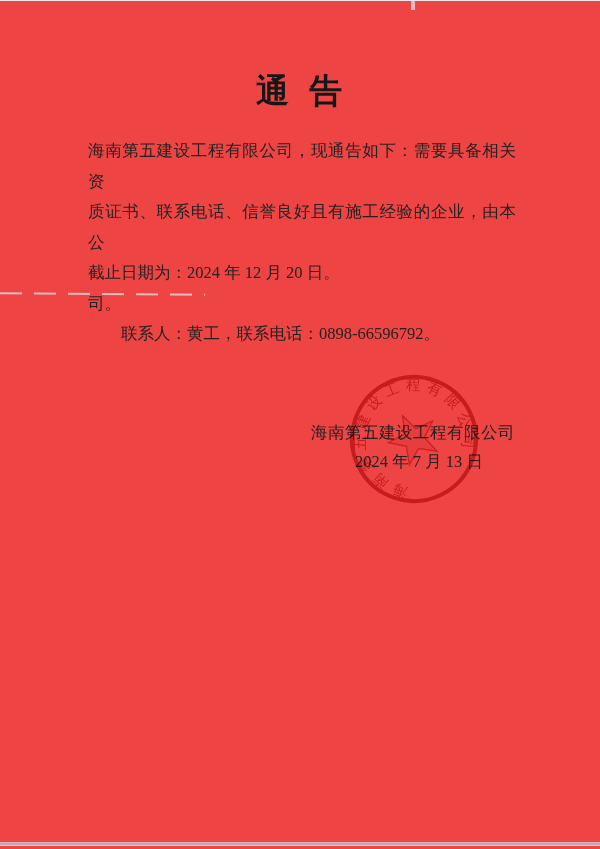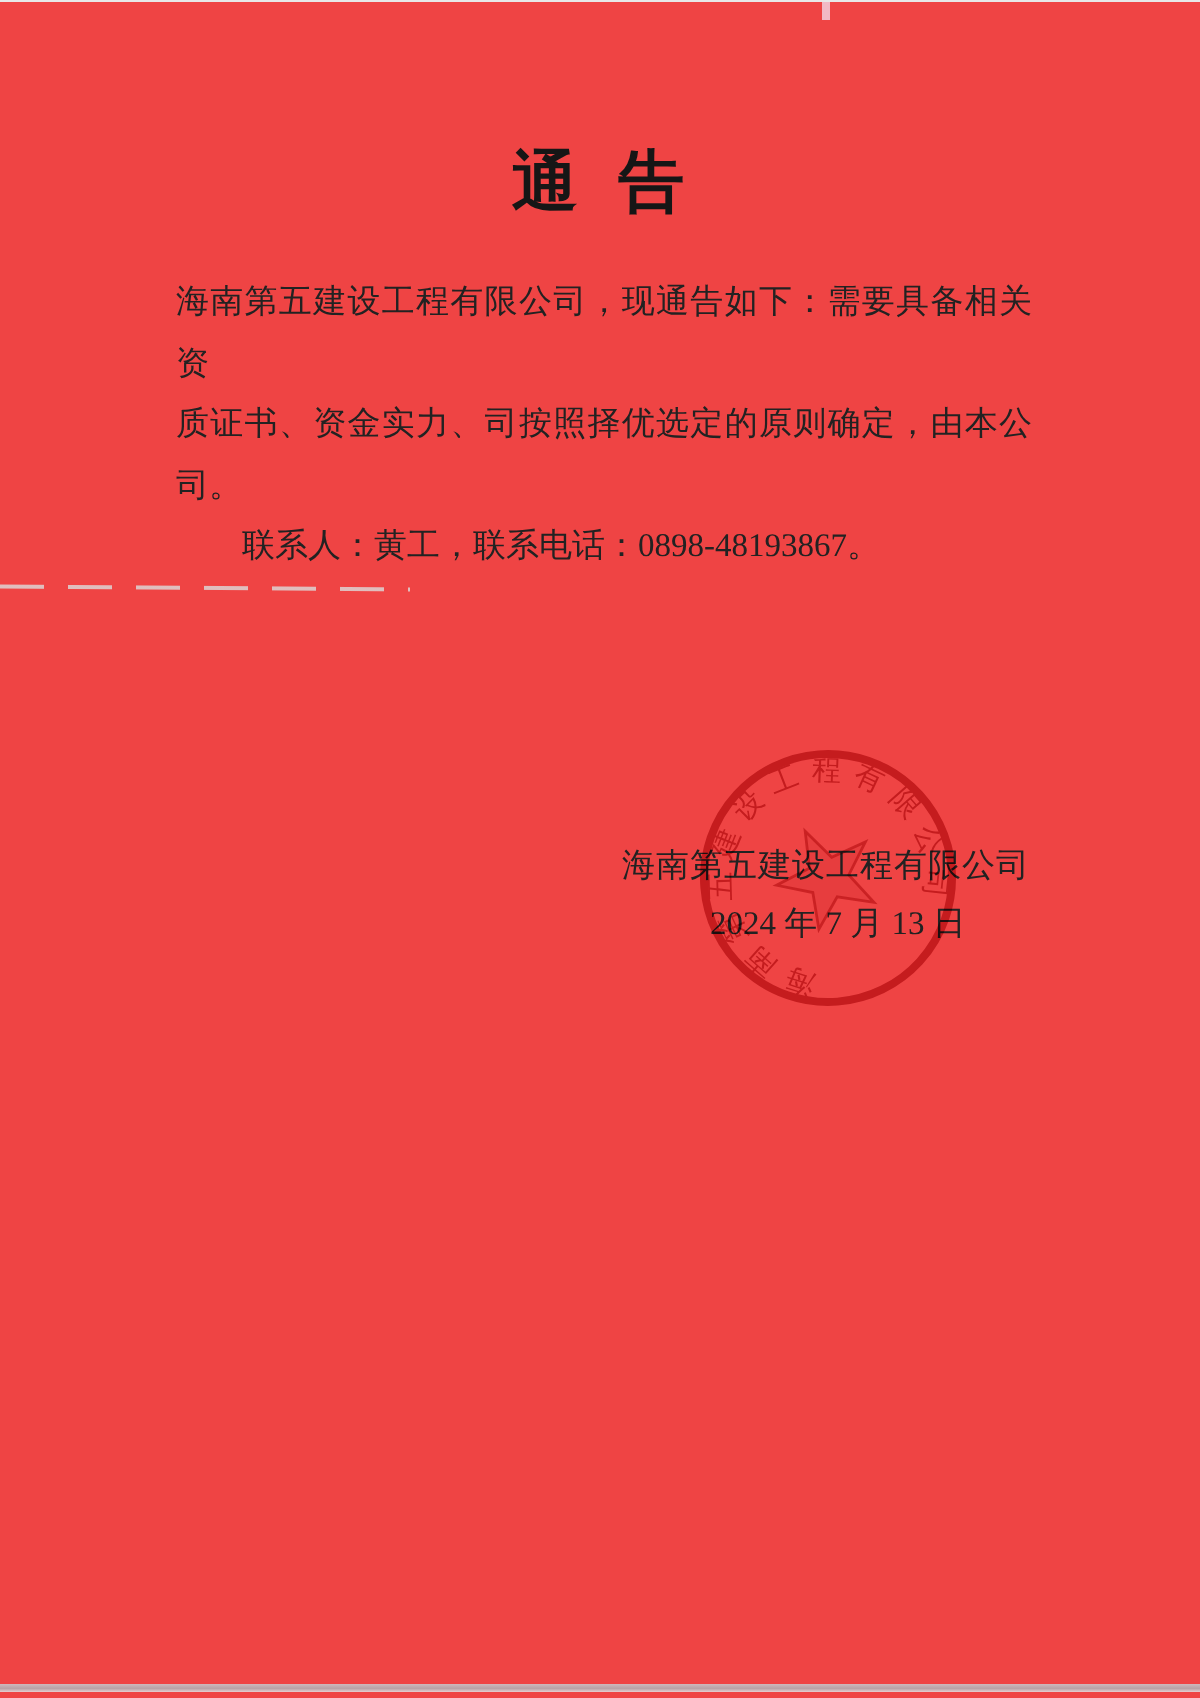--- a/index.html
+++ b/index.html
@@ -101,23 +101,24 @@
 
 <div class="page">
 
   <div class="pink-mark"></div>
 
   <div class="doc-title">通 告</div>
 
   <div class="body-block">
 
       <div class="bodyline justify">海南第五建设工程有限公司，现通告如下：需要具备相关资</div>
-      <div class="bodyline justify">质证书、资金实力、司按照择优选定的原则确定，由本公</div>
+      <div class="bodyline justify">质证书、联系电话、信誉良好且有施工经验的企业，由本公</div>
+      <div class="bodyline">截止日期为：2024 年 12 月 20 日。</div>
       <div class="bodyline">司。</div>
-      <div class="bodyline indent">联系人：黄工，联系电话：0898-48193867。</div>
+      <div class="bodyline indent">联系人：黄工，联系电话：0898-66596792。</div>
     </div>
 
   <div class="fold-line"></div>
 
   <div class="sig-company">海南第五建设工程有限公司</div>
   <div class="sig-date">2024 年 7 月 13 日</div>
 
   <svg class="stamp-svg" viewBox="0 0 150 150" xmlns="http://www.w3.org/2000/svg">
     <g transform="rotate(-26 75 75)" opacity="0.85">
       <circle cx="75" cy="75" r="62" fill="none" stroke="#c63d48" stroke-width="4"></circle>

